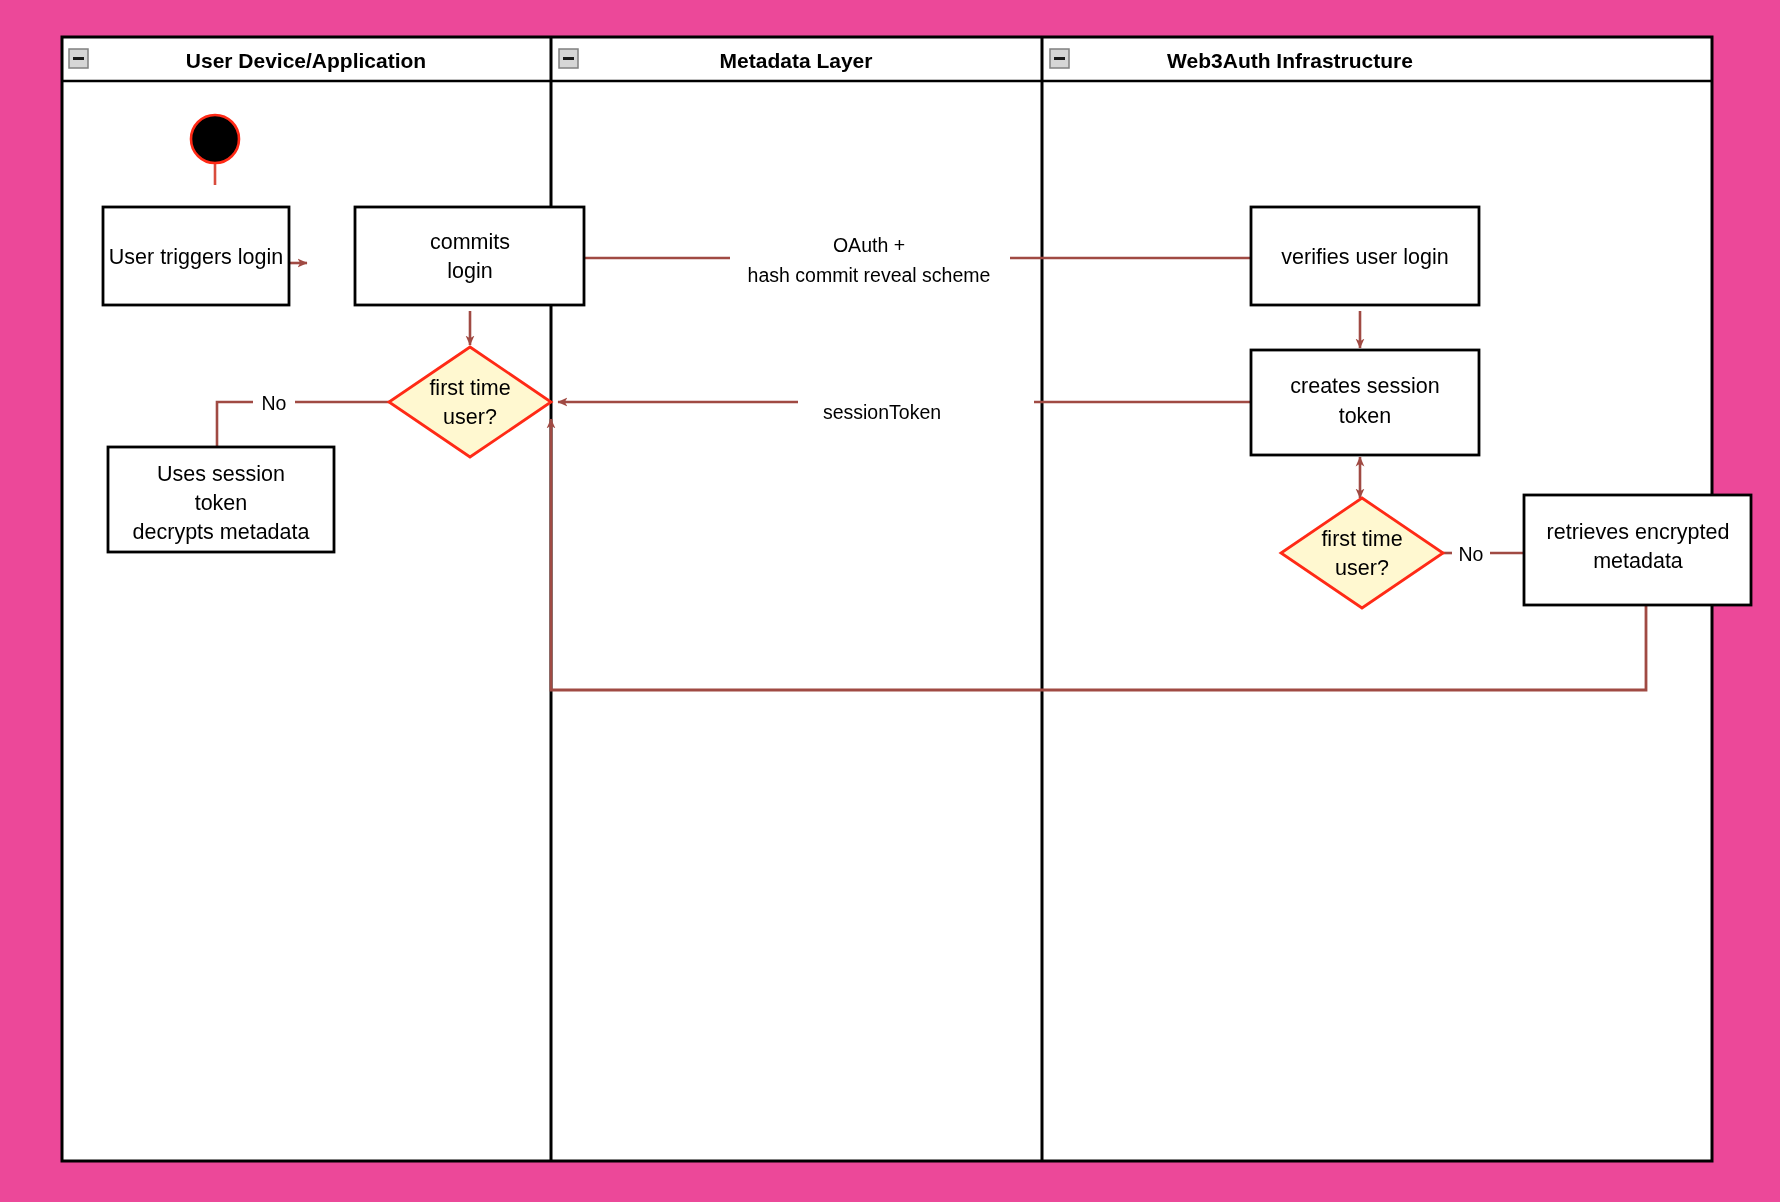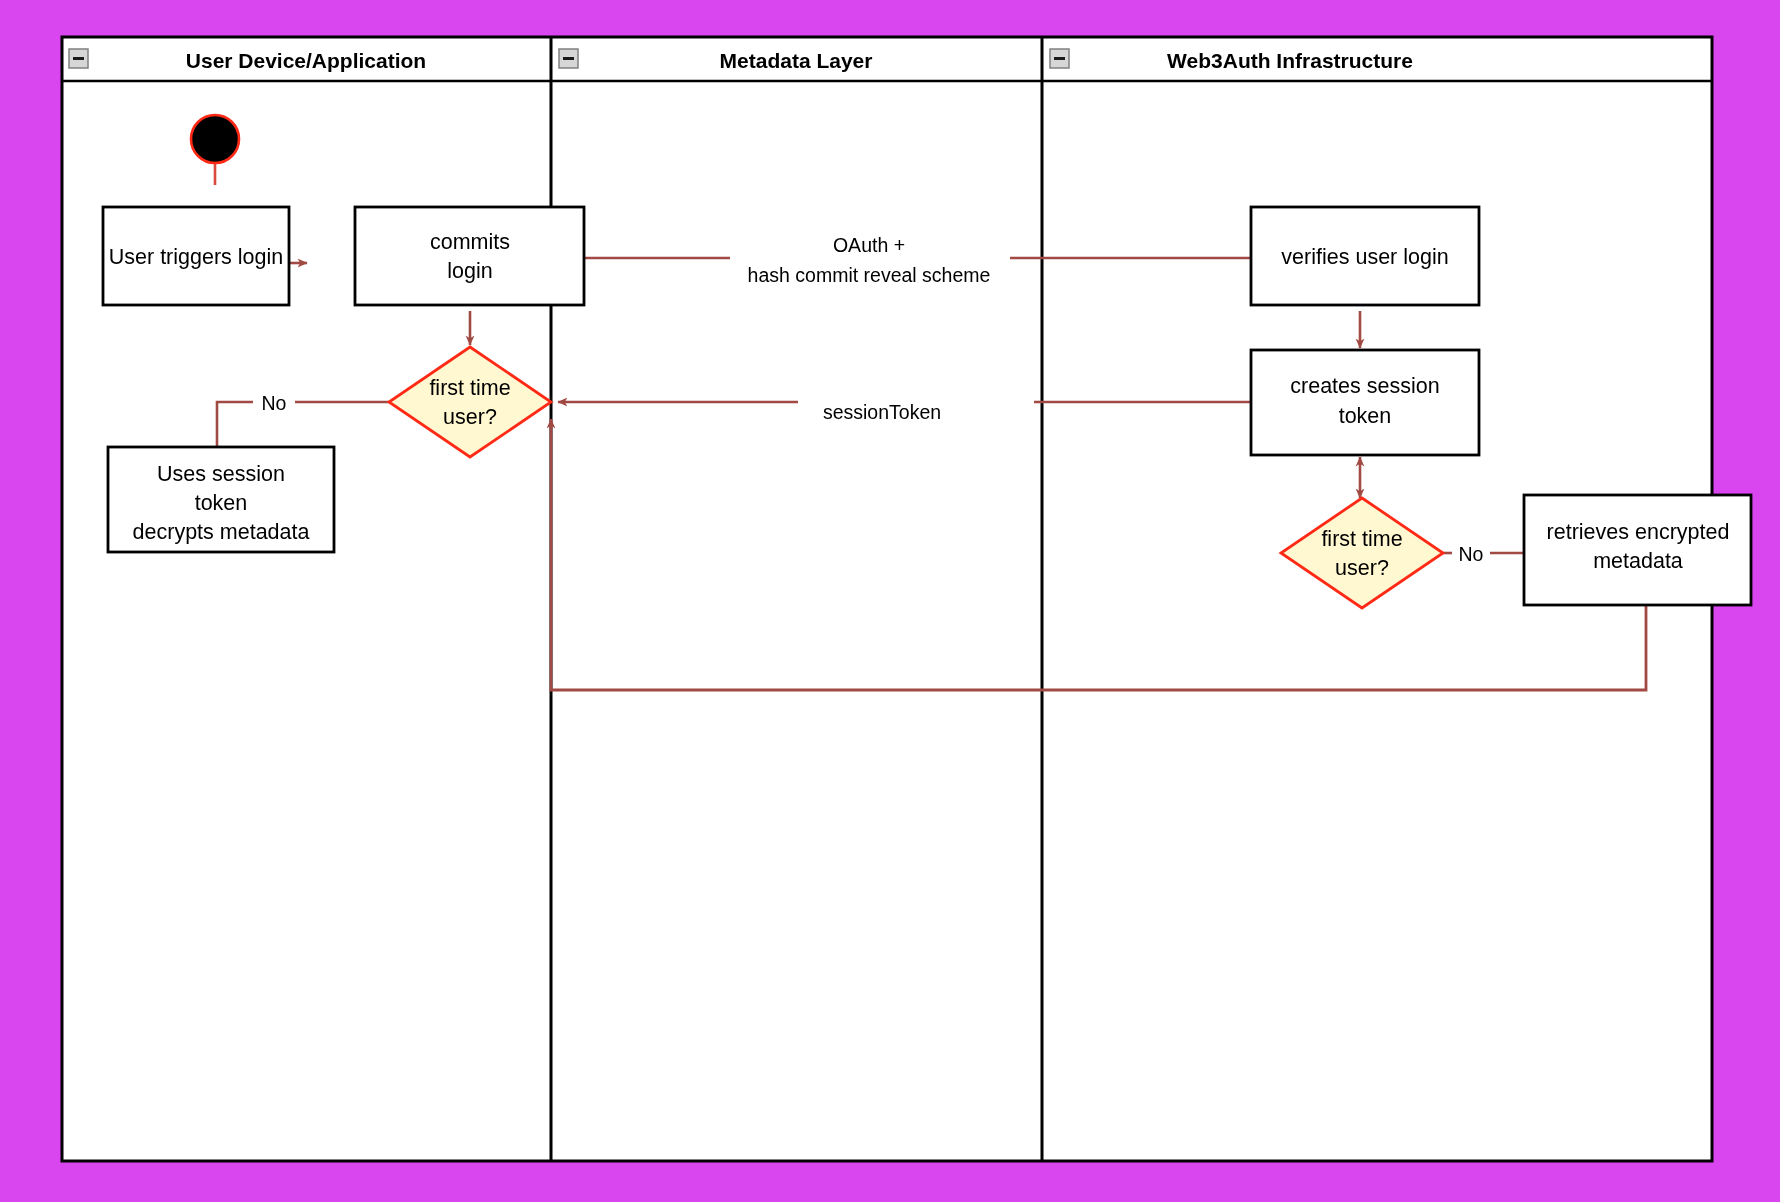--- a/index.html
+++ b/index.html
@@ -7,21 +7,21 @@
     padding: 0;
     background: #ffffff;
   }
   body {
     font-family: "Liberation Sans", sans-serif;
   }
   #canvas {
     position: relative;
     width: 1780px;
     height: 1202px;
-    background: #d946ef;
+    background: #ec4899;
     overflow: hidden;
   }
   svg.diagram-svg {
     position: absolute;
     left: 0;
     top: 0;
     width: 1780px;
     height: 1202px;
   }
   .lane-title {

